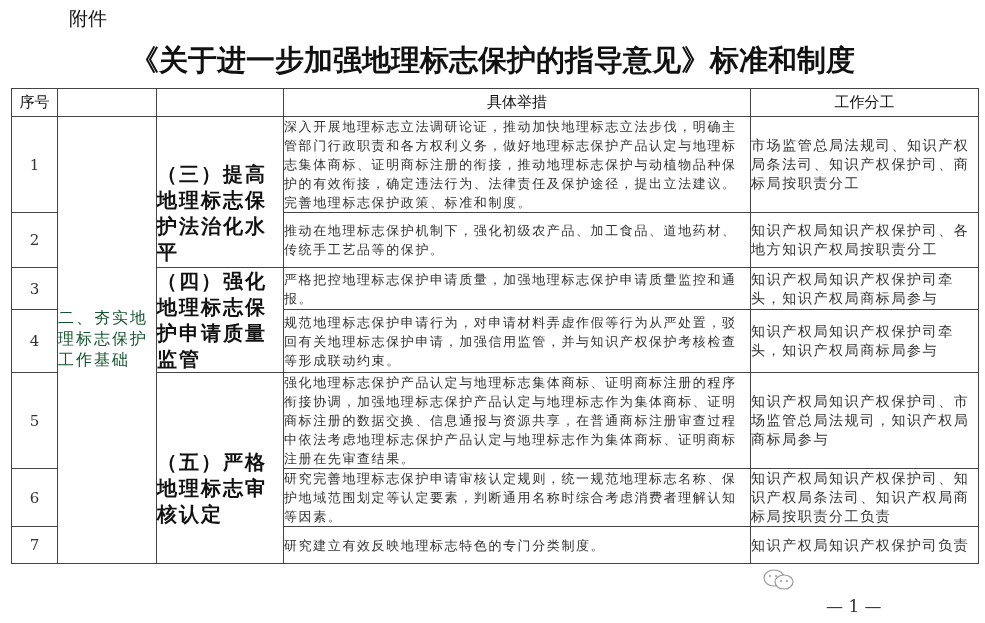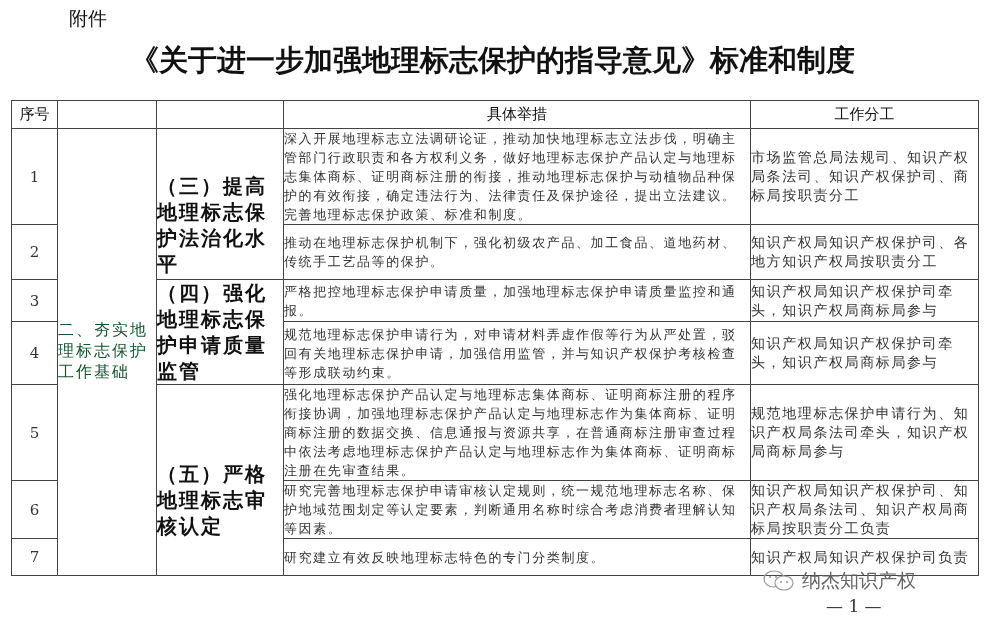--- a/index.html
+++ b/index.html
@@ -3,21 +3,21 @@
 <meta charset="utf-8">
 <style>
   html, body { margin: 0; padding: 0; background: #ffffff; }
   body { width: 985px; height: 623px; position: relative; overflow: hidden;
          font-family: "DejaVu Serif", "Liberation Serif", serif; color: #222; }
   .attach { position: absolute; left: 69px; top: 6px; font-size: 19px;
             font-family: "DejaVu Sans", "Liberation Sans", sans-serif; color: #111; }
   .title { position: absolute; left: 0; width: 985px; top: 41px; text-align: center;
            font-size: 29px; font-weight: bold; letter-spacing: 0px; color: #111;
            font-family: "DejaVu Serif", "Liberation Serif", serif; }
-  table.plan { position: absolute; left: 11px; top: 100px; border-collapse: collapse;
+  table.plan { position: absolute; left: 11px; top: 88px; border-collapse: collapse;
                table-layout: fixed; width: 967px; }
   table.plan td, table.plan th { border: 1.3px solid #444; padding: 0; vertical-align: middle; }
   th { font-weight: normal; font-size: 15px; height: 27px;
        font-family: "DejaVu Sans", "Liberation Sans", sans-serif; color: #111; }
   td.seq { text-align: center; font-size: 15px; color: #333; }
   td.sec { font-size: 16px; color: #14532d; padding: 0 6px; line-height: 21px;
            letter-spacing: 2px; }
   td.sub { font-size: 20px; font-weight: bold; color: #111; padding: 0 6px;
            line-height: 26px; letter-spacing: 2px; }
   td.meas { font-size: 13px; color: #333; padding: 0 5px 0 8px; line-height: 19px;
@@ -76,21 +76,21 @@
     </tr>
     <tr style="height:58px">
       <td class="seq">4</td>
       <td class="meas">规范地理标志保护申请行为，对申请材料弄虚作假等行为从严处置，驳回有关地理标志保护申请，加强信用监管，并与知识产权保护考核检查等形成联动约束。</td>
       <td class="div">知识产权局知识产权保护司牵头，知识产权局商标局参与</td>
     </tr>
     <tr style="height:94px">
       <td class="seq">5</td>
       <td class="sub" rowspan="3" style="vertical-align:top;padding-top:76px;border-radius:25px;">（五）严格地理标志审核认定</td>
       <td class="meas">强化地理标志保护产品认定与地理标志集体商标、证明商标注册的程序衔接协调，加强地理标志保护产品认定与地理标志作为集体商标、证明商标注册的数据交换、信息通报与资源共享，在普通商标注册审查过程中依法考虑地理标志保护产品认定与地理标志作为集体商标、证明商标注册在先审查结果。</td>
-      <td class="div">规范地理标志保护申请行为、知识产权局条法司牵头，知识产权局商标局参与</td>
+      <td class="div">知识产权局知识产权保护司、市场监管总局法规司，知识产权局商标局参与</td>
     </tr>
     <tr style="height:58px">
       <td class="seq">6</td>
       <td class="meas">研究完善地理标志保护申请审核认定规则，统一规范地理标志名称、保护地域范围划定等认定要素，判断通用名称时综合考虑消费者理解认知等因素。</td>
       <td class="div">知识产权局知识产权保护司、知识产权局条法司、知识产权局商标局按职责分工负责</td>
     </tr>
     <tr style="height:37px">
       <td class="seq">7</td>
       <td class="meas">研究建立有效反映地理标志特色的专门分类制度。</td>
       <td class="div">知识产权局知识产权保护司负责</td>
@@ -100,15 +100,14 @@
 
 <div class="watermark">
   <svg class="wm-icon" viewBox="0 0 34 24">
     <ellipse cx="12" cy="10" rx="10" ry="8" fill="none" stroke="#999" stroke-width="1.2"></ellipse>
     <ellipse cx="22" cy="14" rx="9" ry="7" fill="#fff" stroke="#999" stroke-width="1.2"></ellipse>
     <circle cx="8" cy="8" r="1" fill="#999"></circle>
     <circle cx="14" cy="8" r="1" fill="#999"></circle>
     <circle cx="19" cy="13" r="1" fill="#999"></circle>
     <circle cx="25" cy="13" r="1" fill="#999"></circle>
   </svg>
-  <span>纳杰知识产权</span>
 </div>
 <div class="page-num">— 1 —</div>
 
 </body></html>

